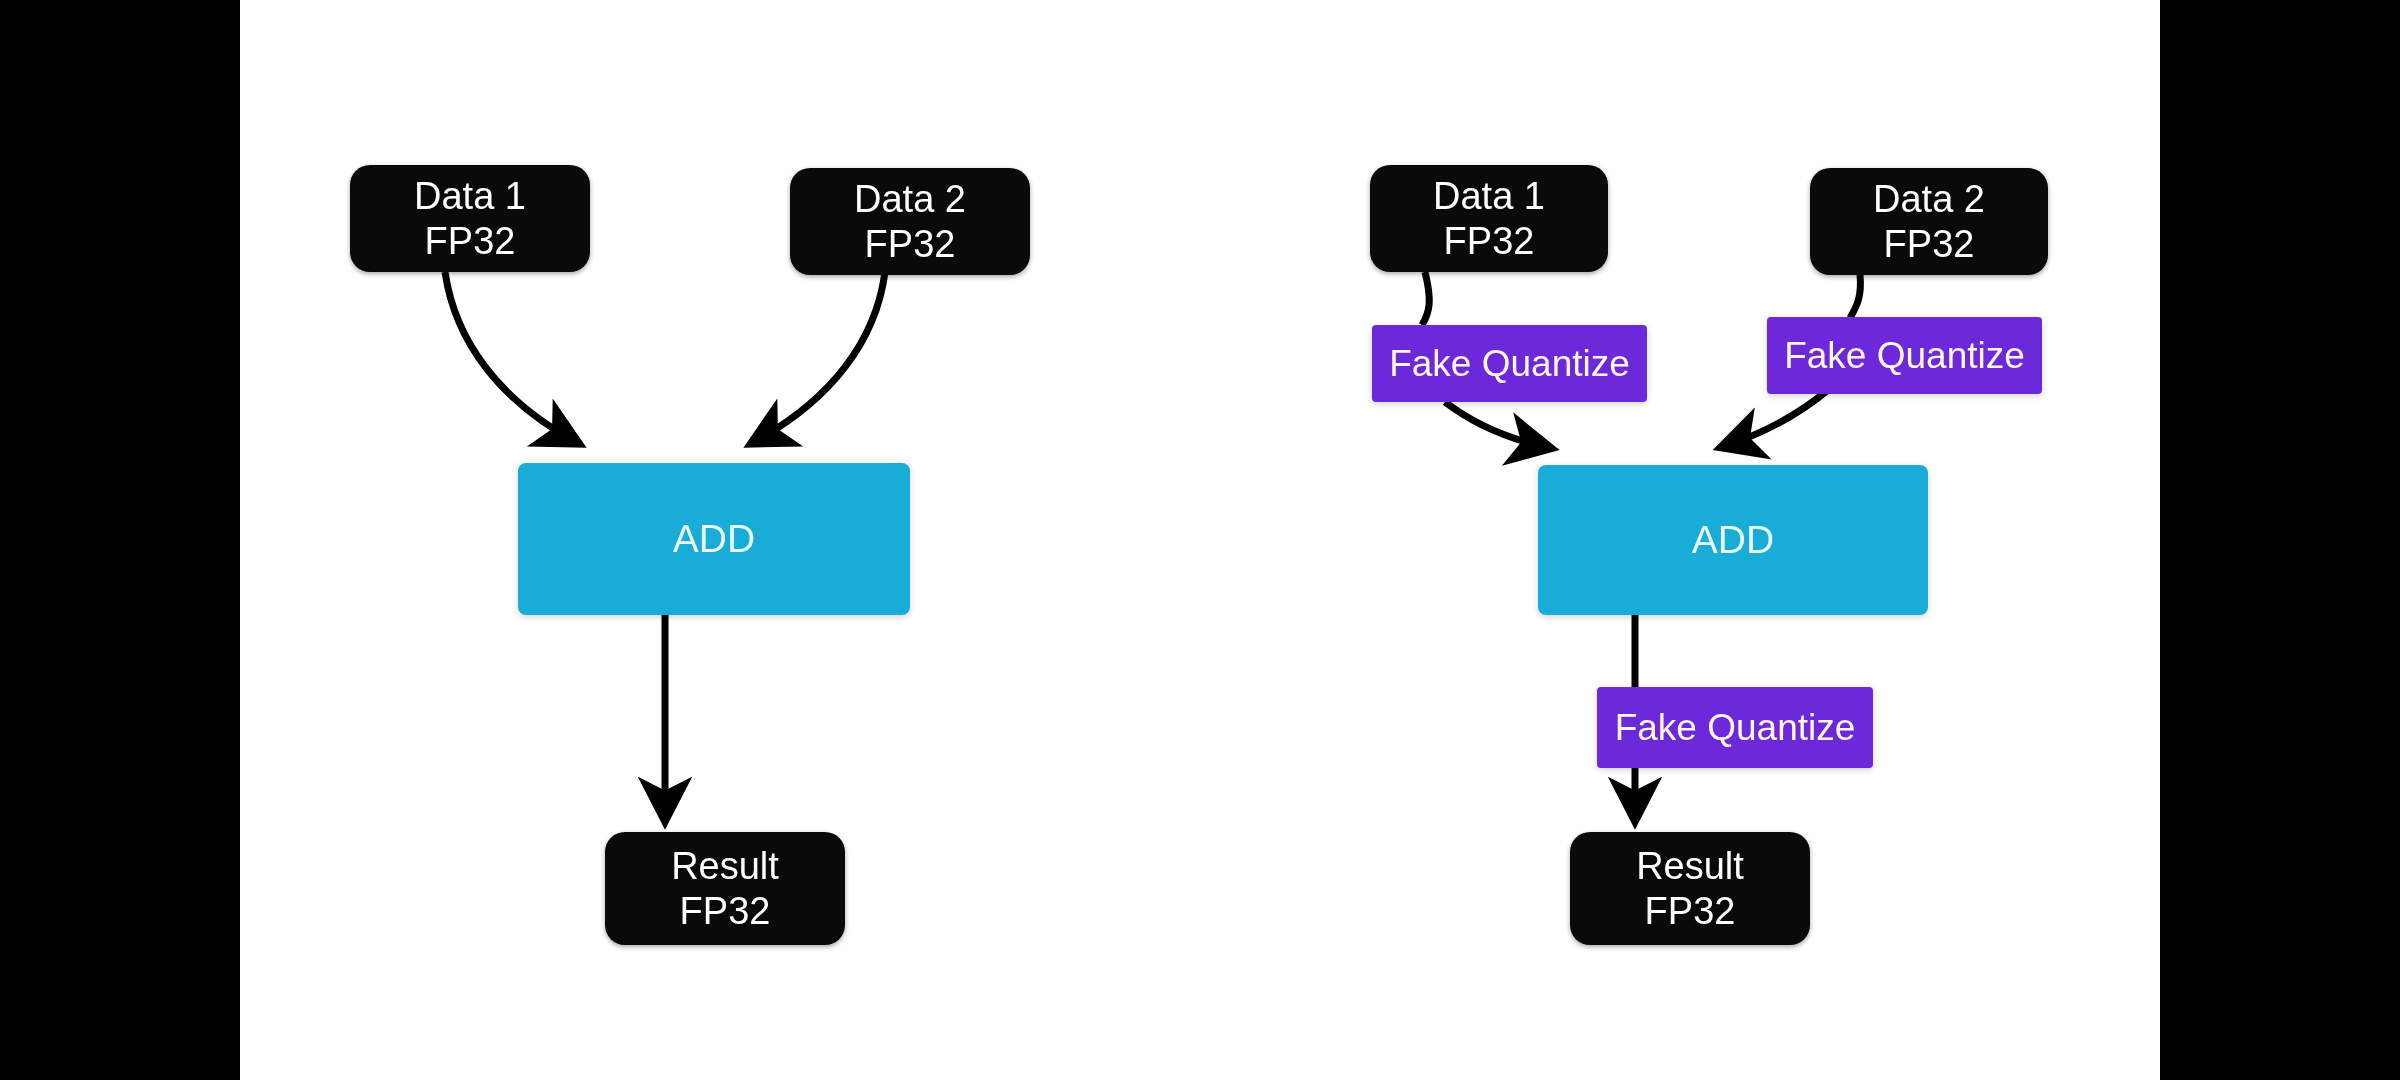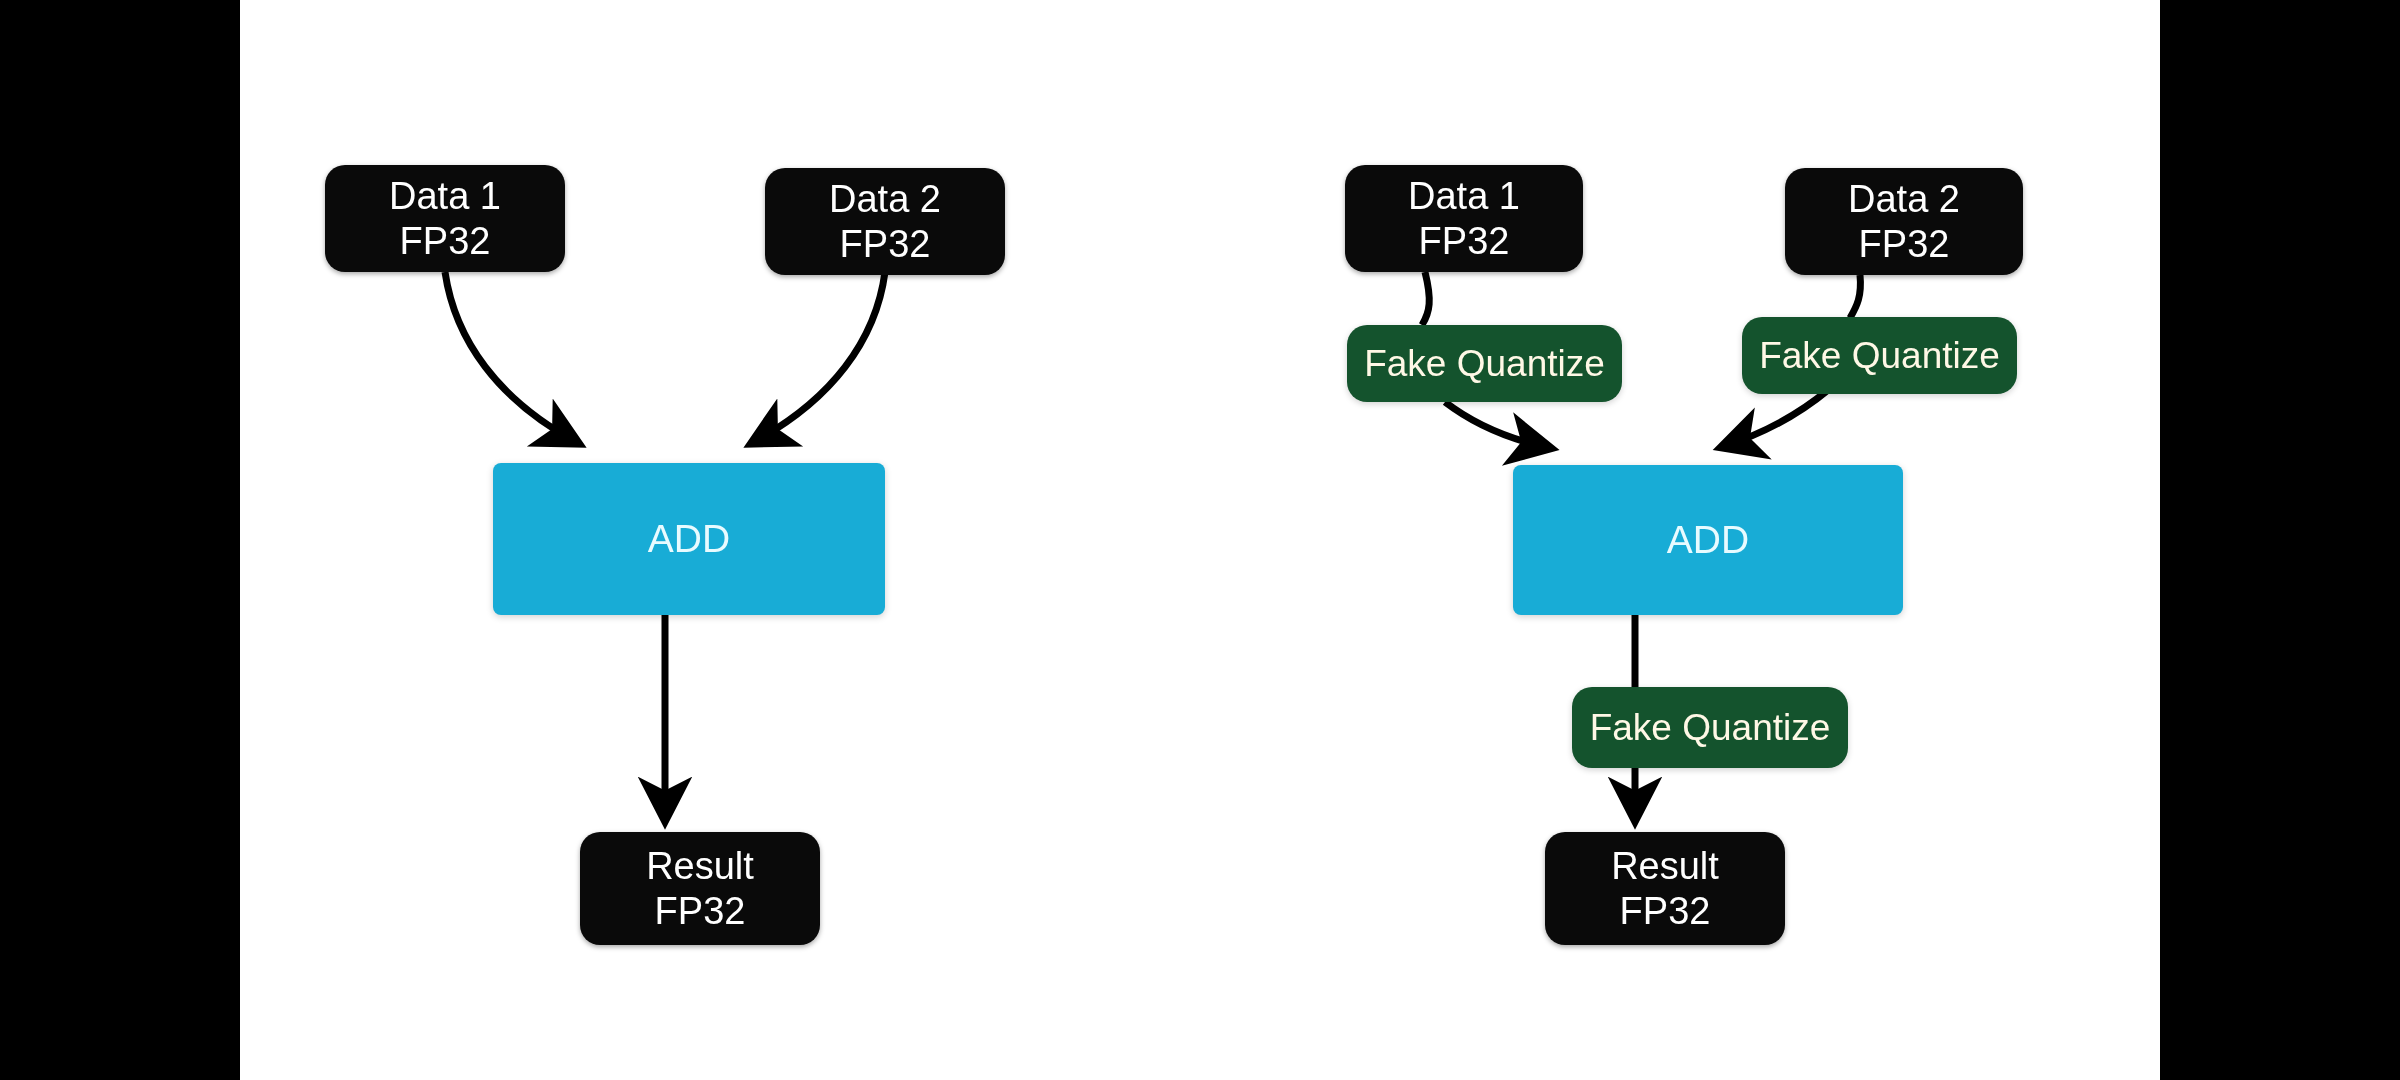--- a/index.html
+++ b/index.html
@@ -39,39 +39,40 @@
     position: absolute;
     box-sizing: border-box;
     display: flex;
     flex-direction: column;
     align-items: center;
     justify-content: center;
     text-align: center;
     line-height: 1.18;
     border-radius: 18px;
     z-index: 3;
+    margin-left: 25px;
   }
   .node-data {
     background: #0A0A0A;
     color: #FFFFFF;
     border-radius: 20px;
     font-size: 38px;
     box-shadow: 0 2px 5px rgba(0,0,0,0.35);
   }
   .node-op {
     background: #18ACD6;
     color: #E8FBFF;
     border-radius: 8px;
     font-size: 39px;
     box-shadow: 0 2px 7px rgba(0,0,0,0.18);
   }
   .node-fq {
-    background: #14532d;
+    background: #6d28d9;
     color: #FFF8E6;
-    border-radius: 20px;
+    border-radius: 4px;
     font-size: 37px;
     box-shadow: 0 2px 6px rgba(0,0,0,0.18);
   }
   .node-line { display: block; }
   svg.edges {
     position: absolute;
     left: 0;
     top: 0;
     width: 1920px;
     height: 1080px;

